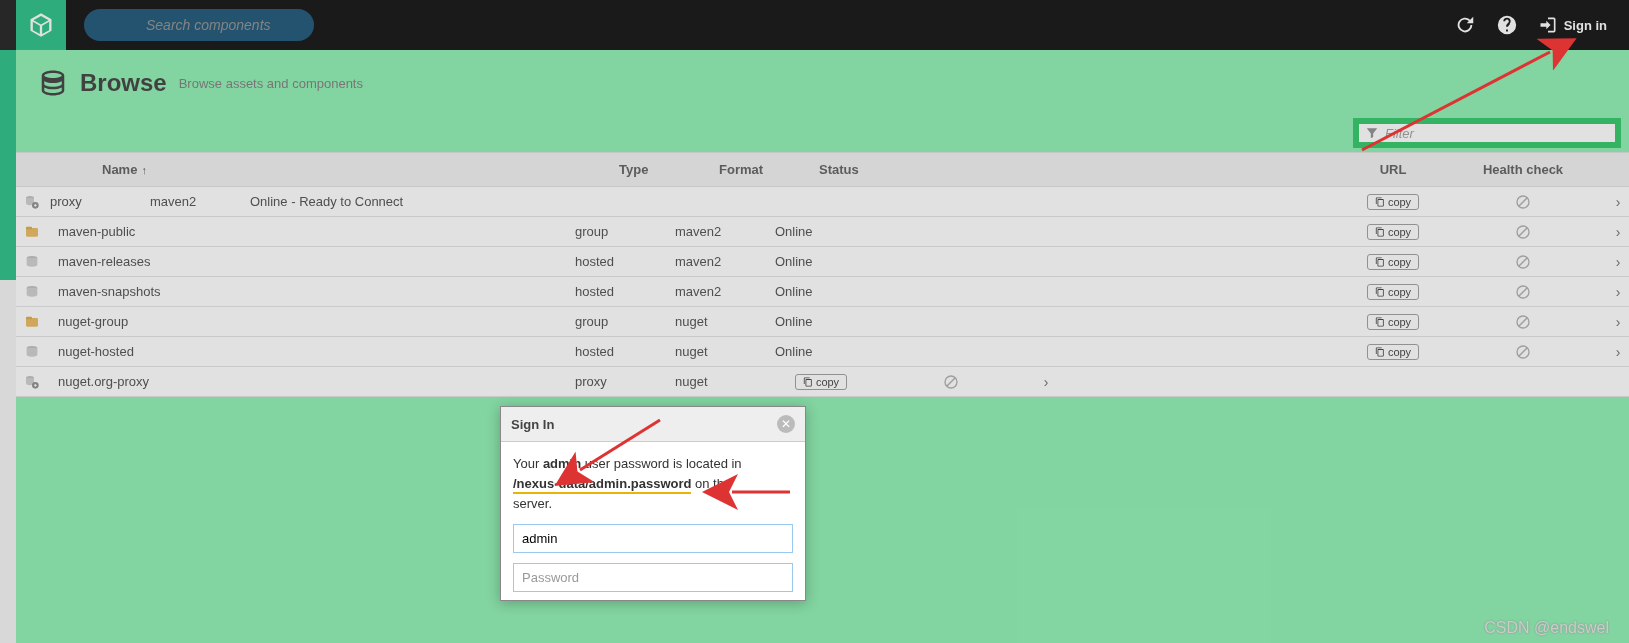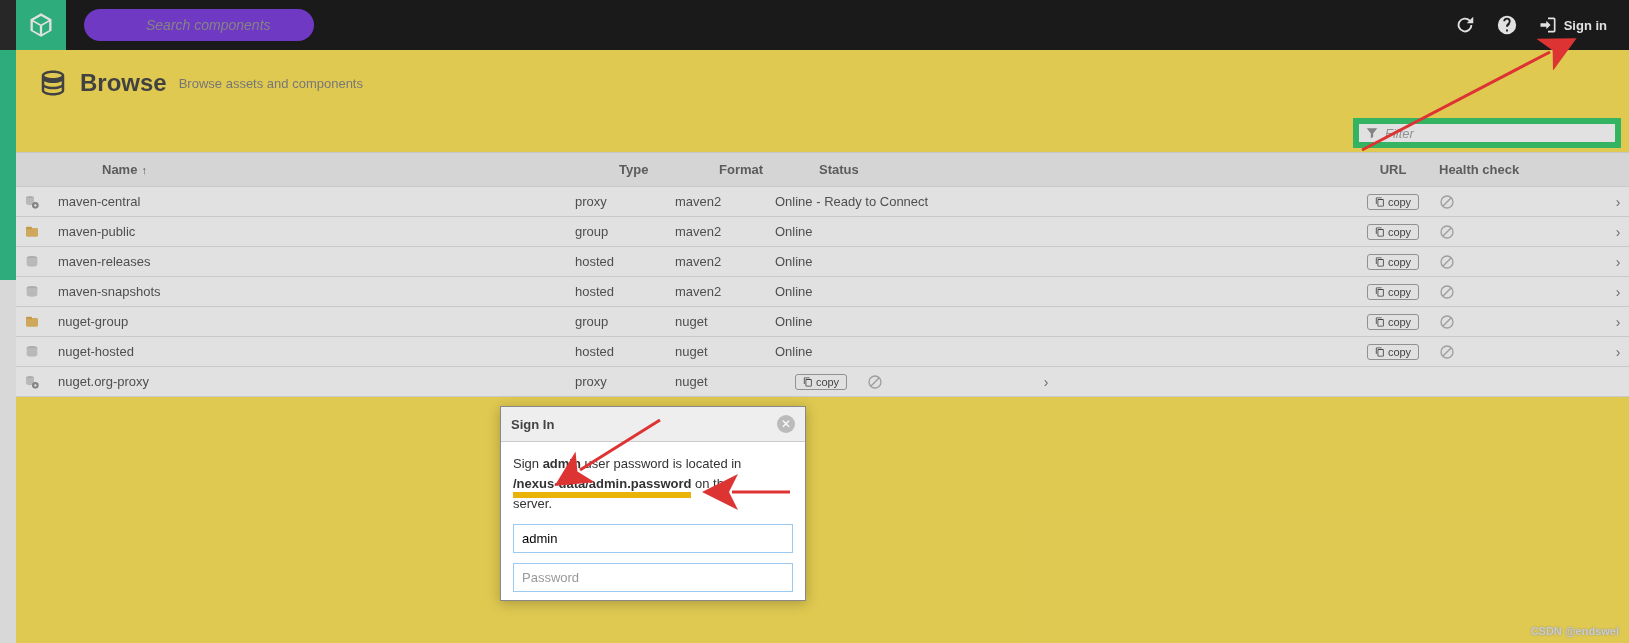--- a/index.html
+++ b/index.html
@@ -3,34 +3,34 @@
 <meta charset="utf-8">
 <style>
 * { margin: 0; padding: 0; box-sizing: border-box; }
 body { font-family: -apple-system, "Helvetica Neue", Arial, sans-serif; font-size: 13px; color: #333; background: #f4f4f4; width: 1629px; height: 643px; overflow: hidden; position: relative; }
 
 
 .topbar { background: #000; height: 50px; display: flex; align-items: center; color: #aaa; }
 .topbar .left-stub { width: 16px; height: 50px; background: #111; }
 .topbar .logo-tile { width: 50px; height: 50px; background: #1abc7e; display: flex; align-items: center; justify-content: center; }
 .topbar .logo-tile svg { width: 28px; height: 28px; }
-.topbar .search-wrap { margin-left: 18px; background: #6d28d9; border-radius: 18px; height: 32px; width: 230px; display: flex; align-items: center; padding: 0 12px; color: #888; gap: 42px; }
+.topbar .search-wrap { margin-left: 18px; background: #0c4a6e; border-radius: 18px; height: 32px; width: 230px; display: flex; align-items: center; padding: 0 12px; color: #888; gap: 42px; }
 .topbar .search-wrap svg { width: 16px; height: 16px; fill: #aaa; margin-right: 8px; }
 .topbar .search-input { background: transparent; border: none; outline: none; color: #ccc; font-size: 14px; flex: 1; }
 .topbar .search-input::placeholder { color: #888; font-style: italic; }
 .topbar .spacer { flex: 1; }
 .topbar .right-icons { display: flex; align-items: center; gap: 20px; padding-right: 22px; color: #fff; }
 .topbar .right-icons .ticon { width: 22px; height: 22px; fill: #fff; cursor: pointer; }
 .topbar .signin { display: flex; align-items: center; gap: 6px; cursor: pointer; font-weight: 600; }
 
 
 .left-rail { position: absolute; left: 0; top: 50px; width: 16px; height: 230px; background: #1abc7e; }
 
 
-.content { position: absolute; left: 16px; right: 0; top: 50px; bottom: 0; background: #fde047; }
+.content { position: absolute; left: 16px; right: 0; top: 50px; bottom: 0; background: #86efac; }
 .page-head { padding: 18px 22px 18px 22px; display: flex; align-items: center; gap: 12px; }
 .page-head .db-icon { width: 30px; height: 30px; fill: #333; }
 .page-head h1 { font-size: 24px; font-weight: 700; color: #333; }
 .page-head .sub { font-size: 13px; color: #777; font-weight: 400; }
 
 .filter-row { display: flex; justify-content: flex-end; padding: 2px 8px 4px 0; }
 .filter-box { display: flex; align-items: center; border: 6px solid #22c55e; background: #fff; height: 30px; width: 268px; padding: 0 6px; }
 .filter-box svg { width: 14px; height: 14px; fill: #888; margin-right: 6px; }
 .filter-box input { border: none; outline: none; flex: 1; font-size: 13px; background: transparent; }
 .filter-box input::placeholder { color: #999; font-style: italic; }
@@ -39,46 +39,46 @@
 .grid { border-top: 1px solid #ddd; }
 .grid-head, .grid-row { display: flex; align-items: center; border-bottom: 1px solid #e1e1e1; }
 .grid-head { background: #f0f0f0; font-weight: 600; color: #555; height: 34px; padding-left: 44px; }
 .grid-row { background: #fff; height: 30px; font-size: 13px; color: #444; }
 .col-icon { width: 34px; padding-left: 8px; display:flex; align-items:center; }
 .col-name { flex: 0 0 525px; padding-left: 8px; }
 .col-type { flex: 0 0 100px; }
 .col-format { flex: 0 0 100px; }
 .col-status { flex: 1; }
 .col-url { flex: 0 0 92px; text-align: center; }
-.col-health { flex: 0 0 168px; }
+.col-health { flex: 0 0 168px; text-align: center; }
 .col-arrow { flex: 0 0 22px; text-align: center; color: #666; font-size: 14px; }
 .sort-arrow { font-size: 11px; margin-left: 4px; }
 
 .copy-btn { display: inline-flex; align-items: center; gap: 3px; border: 1px solid #999; background: #fff; border-radius: 3px; padding: 1px 7px; font-size: 11px; color: #333; cursor: pointer; }
 .copy-btn svg { width: 10px; height: 10px; fill: #333; }
 .ban-icon { width: 16px; height: 16px; stroke: #aaa; stroke-width: 2; fill: none; display: inline-block; vertical-align: middle; }
 
 .repo-ico { width: 16px; height: 16px; }
 
 
 .dialog { position: absolute; left: 500px; top: 406px; width: 306px; background: #fff; border: 1px solid #888; box-shadow: 0 2px 12px rgba(0,0,0,.25); }
 .dialog .dlg-head { background: #eee; border-bottom: 1px solid #ccc; padding: 8px 10px; display: flex; align-items: center; justify-content: space-between; }
 .dialog .dlg-head .title { font-weight: 700; font-size: 13px; color: #444; }
 .dialog .dlg-head .close { width: 18px; height: 18px; border-radius: 50%; background: #bbb; color: #fff; display: flex; align-items: center; justify-content: center; font-size: 12px; cursor: pointer; }
 .dialog .dlg-body { padding: 12px 12px 8px 12px; font-size: 13px; color: #333; line-height: 1.55; }
 .dialog .dlg-body b { font-weight: 700; }
 .dialog .dlg-input { width: 100%; border: 1px solid #9cc9f0; background: #fff; padding: 6px 8px; font-size: 13px; margin-top: 10px; outline: none; }
 .dialog .dlg-input.pw::placeholder { color: #999; }
-.path-underline { border-bottom: 6px solid #eab308; padding-bottom: 1px; }
+.path-underline { border-bottom: 2px solid #eab308; padding-bottom: 1px; }
 
 
 .anno { position: absolute; left: 0; top: 0; width: 1629px; height: 643px; pointer-events: none; }
 
 
-.watermark { position: absolute; right: 10px; bottom: 6px; font-size: 11px; color: #ccc; text-shadow: 0 0 2px #888; font-weight: bold; }
+.watermark { position: absolute; right: 20px; bottom: 6px; font-size: 16px; color: #ccc; text-shadow: 0 0 2px #888; }
 
 
 .dim-overlay { position:absolute; inset:0; background: rgba(120,120,120,0.22); }
 </style>
 </head>
 <body>
 
 <div class="topbar">
   <div class="left-stub"></div>
   <div class="logo-tile">
@@ -143,21 +143,20 @@
     <div id="grid-body">
         <div class="grid-row">
           <div class="col-icon">
             <svg class="repo-ico" viewBox="0 0 24 24">
               <ellipse cx="9" cy="6" rx="6" ry="3" fill="#bbb"></ellipse>
               <path d="M3 6v8c0 1.7 2.7 3 6 3s6-1.3 6-3V6" fill="#ccc"></path>
               <circle cx="17" cy="17" r="5" fill="#888"></circle>
               <path d="M15 17h4m-2-2v4" stroke="#fff" stroke-width="1.5"></path>
             </svg>
           </div>
-          <div class="col-name">maven-central</div>
           <div class="col-type">proxy</div>
           <div class="col-format">maven2</div>
           <div class="col-status">Online - Ready to Connect</div>
           <div class="col-url"><span class="copy-btn">
               <svg viewBox="0 0 24 24">
                 <path d="M16 1H4a2 2 0 0 0-2 2v14h2V3h12V1zm3 4H8a2 2 0 0 0-2 2v14a2 2 0 0 0 2 2h11a2 2 0 0 0 2-2V7a2 2 0 0 0-2-2zm0 16H8V7h11v14z"></path>
               </svg>
               <span>copy</span>
             </span></div>
           <div class="col-health"><svg class="ban-icon" viewBox="0 0 24 24">
@@ -311,21 +310,21 @@
 
 <div class="dim-overlay"></div>
 
 <div class="dialog">
   <div class="dlg-head">
     <span class="title">Sign In</span>
     <span class="close">✕</span>
   </div>
   <div class="dlg-body">
     <div>
-      <span>Sign </span><b>admin</b><span> user password is located in </span><br>
+      <span>Your </span><b>admin</b><span> user password is located in </span><br>
       <b class="path-underline">/nexus-data/admin.password</b><span> on the</span><br>
       <span>server.</span>
     </div>
     <input class="dlg-input" value="admin" style="">
     <input class="dlg-input pw" type="password" placeholder="Password" style="">
   </div>
 </div>
 
 <svg class="anno">
   <defs>

